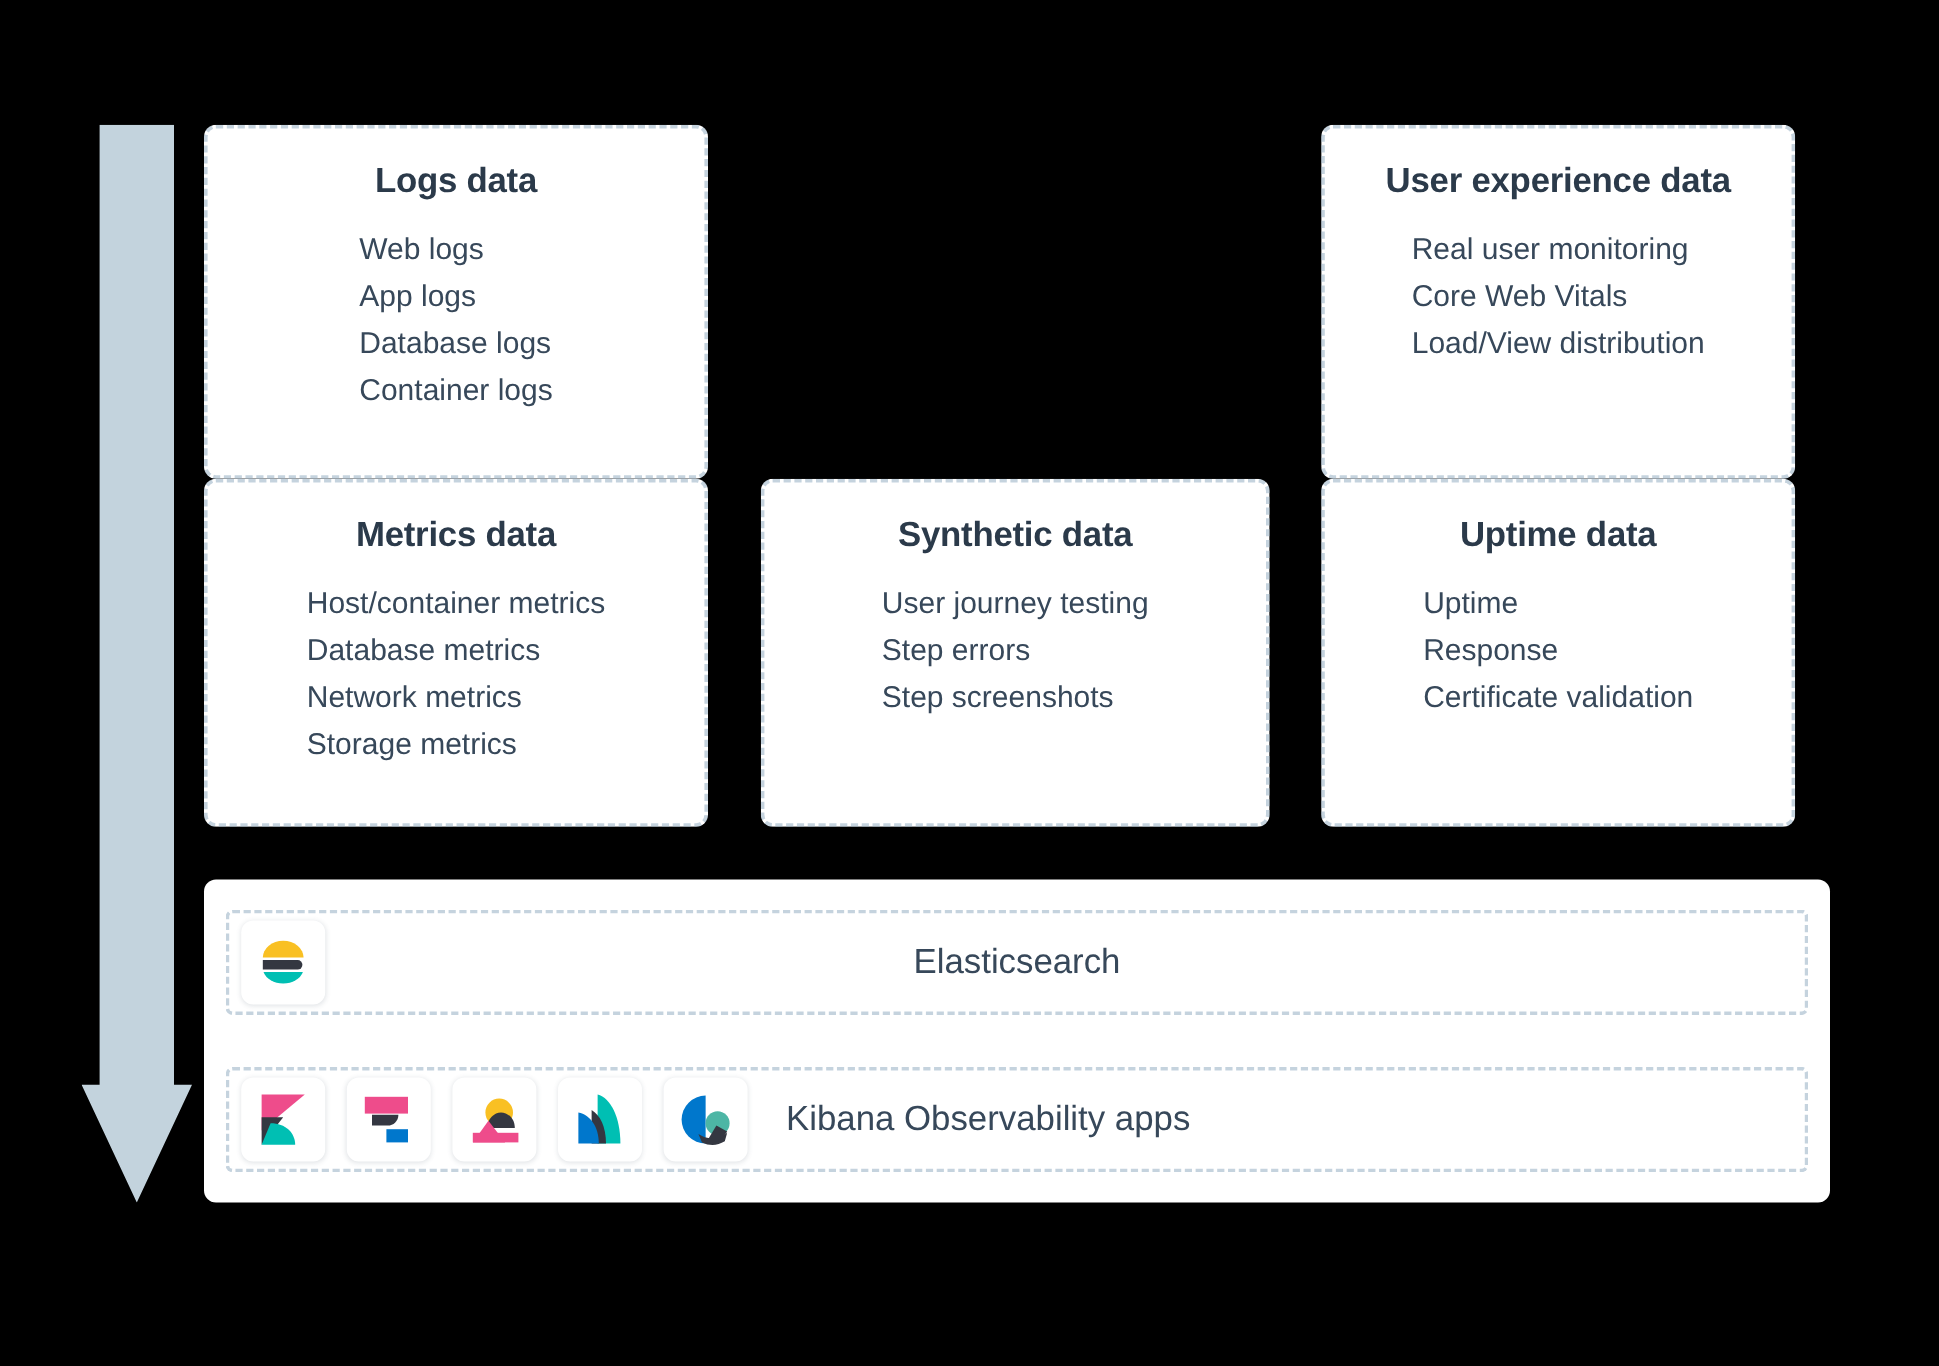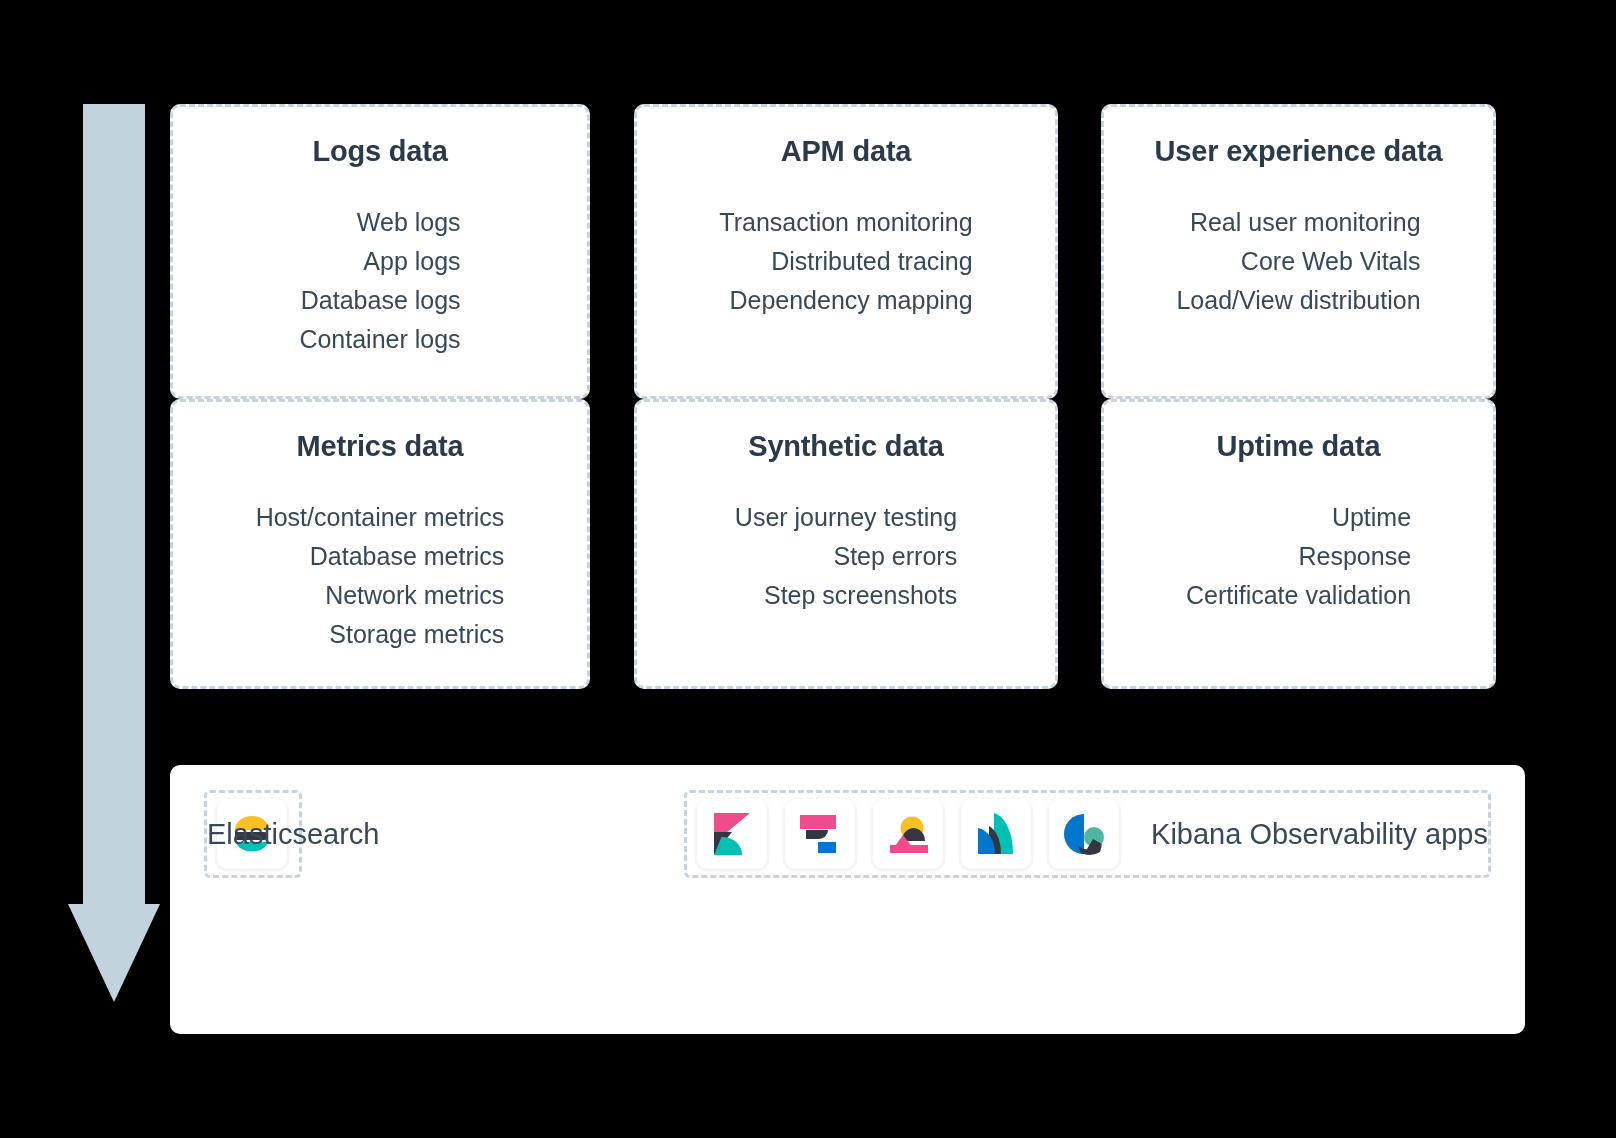--- a/index.html
+++ b/index.html
@@ -46,23 +46,23 @@
     font-size: 29px;
     font-weight: bold;
     color: #2b3a4a;
     letter-spacing: -0.2px;
     margin: 0 0 16px 0;
     text-align: right;
     line-height: 1.25;
   }
   .card-list {
     list-style: none;
-    margin: 18px;
+    margin: 4px;
     padding: 0;
-    text-align: right;
+    text-align: left;
   }
   .card-list li {
     font-size: 25px;
     color: #37485a;
     line-height: 1.56;
     white-space: nowrap;
   }
 
   
   .col-1 { left: 170px;  width: 420px; }
@@ -75,24 +75,24 @@
   
   .stack-panel {
     position: absolute;
     left: 170px;
     top: 733px;
     width: 1355px;
     height: 269px;
     background: #ffffff;
     border-radius: 10px;
     box-sizing: border-box;
-    padding: 25px 34px;
-    display: flex;
+    padding: 25px 18px;
+    display: flex;
+    flex-direction: column;
     justify-content: space-between;
-    margin-top: 32px;
   }
 
   .stack-row {
     position: relative;
     height: 88px;
     border: 3px dashed #c5d3de;
     border-radius: 6px;
     box-sizing: border-box;
     display: flex;
     align-items: center;
@@ -150,28 +150,20 @@
   <div class="card col-1 row-1">
     <div class="card-title">Logs data</div>
     <ul class="card-list">
       <li>Web logs</li>
       <li>App logs</li>
       <li>Database logs</li>
       <li>Container logs</li>
     </ul>
   </div>
 
-  <div class="card col-2 row-1">
-    <div class="card-title">APM data</div>
-    <ul class="card-list">
-      <li>Transaction monitoring</li>
-      <li>Distributed tracing</li>
-      <li>Dependency mapping</li>
-    </ul>
-  </div>
 
   <div class="card col-3 row-1">
     <div class="card-title">User experience data</div>
     <ul class="card-list">
       <li>Real user monitoring</li>
       <li>Core Web Vitals</li>
       <li>Load/View distribution</li>
     </ul>
   </div>
 

